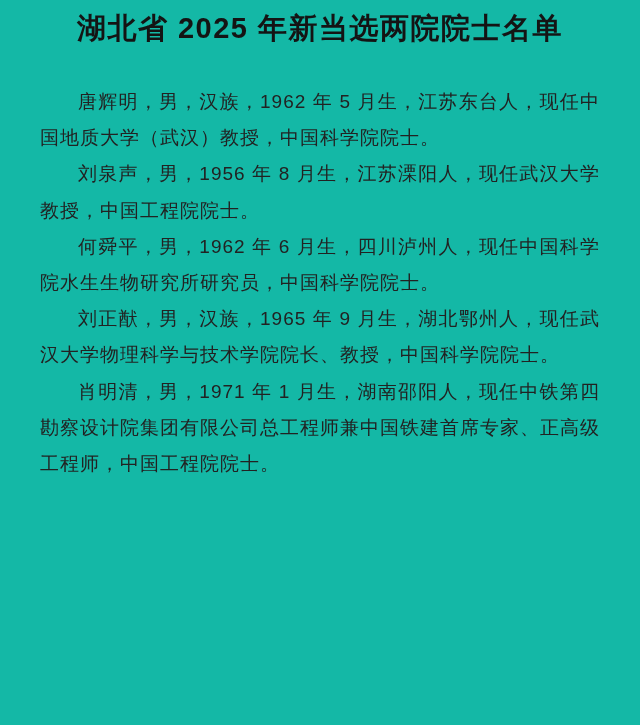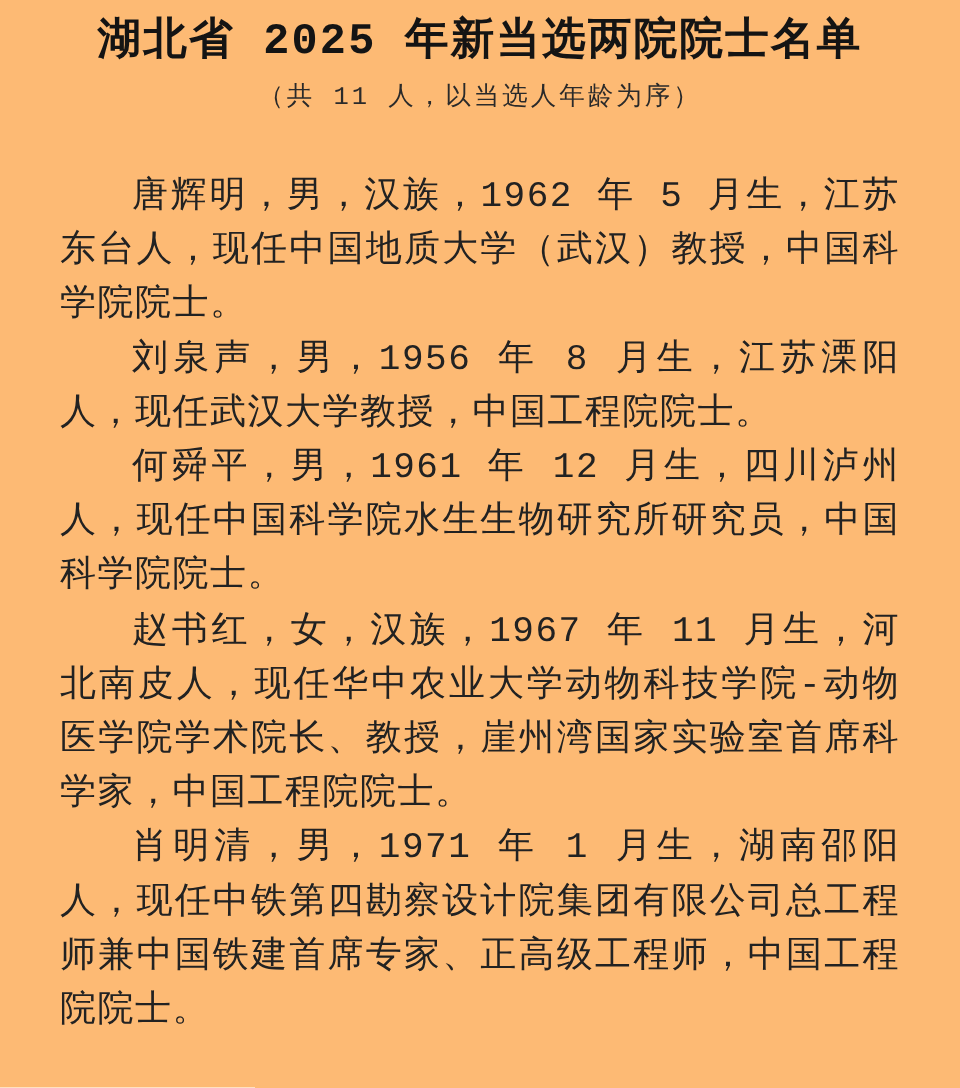--- a/index.html
+++ b/index.html
@@ -4,23 +4,23 @@
 <style>
   html, body {
     margin: 0;
     padding: 0;
     background: #ffffff;
   }
   .page {
     position: relative;
     width: 640px;
     height: 725px;
-    background: #fdba74;
+    background: #14b8a6;
     overflow: hidden;
-    font-family: Liberation Mono, monospace;
+    font-family: Liberation Sans, sans-serif;
     color: #1f1f1f;
     box-sizing: border-box;
   }
   .doc-title {
     margin: 0;
     padding-top: 8px;
     text-align: center;
     font-size: 29px;
     font-weight: bold;
     letter-spacing: 1.5px;
@@ -34,37 +34,36 @@
     letter-spacing: 2px;
     color: #2a2a2a;
     line-height: 24px;
   }
   .entries {
     margin-top: 36px;
     padding: 0 40px;
   }
   .entries p {
     margin: 0;
-    font-size: 24px;
+    font-size: 19px;
     line-height: 36.2px;
     letter-spacing: 1px;
     text-align: justify;
     text-indent: 2em;
     color: #222222;
     word-break: break-all;
   }
 </style>
 </head>
 <body>
 
 <div class="page">
   <h1 class="doc-title">湖北省 2025 年新当选两院院士名单</h1>
 
-  <div class="doc-subtitle">（共 11 人，以当选人年龄为序）</div>
 
   <div class="entries" id="entries">
       <p>唐辉明，男，汉族，1962 年 5 月生，江苏东台人，现任中国地质大学（武汉）教授，中国科学院院士。</p>
       <p>刘泉声，男，1956 年 8 月生，江苏溧阳人，现任武汉大学教授，中国工程院院士。</p>
-      <p>何舜平，男，1961 年 12 月生，四川泸州人，现任中国科学院水生生物研究所研究员，中国科学院院士。</p>
-      <p>赵书红，女，汉族，1967 年 11 月生，河北南皮人，现任华中农业大学动物科技学院-动物医学院学术院长、教授，崖州湾国家实验室首席科学家，中国工程院院士。</p>
+      <p>何舜平，男，1962 年 6 月生，四川泸州人，现任中国科学院水生生物研究所研究员，中国科学院院士。</p>
+      <p>刘正猷，男，汉族，1965 年 9 月生，湖北鄂州人，现任武汉大学物理科学与技术学院院长、教授，中国科学院院士。</p>
       <p>肖明清，男，1971 年 1 月生，湖南邵阳人，现任中铁第四勘察设计院集团有限公司总工程师兼中国铁建首席专家、正高级工程师，中国工程院院士。</p>
     </div>
 </div>
 
 </body></html>

